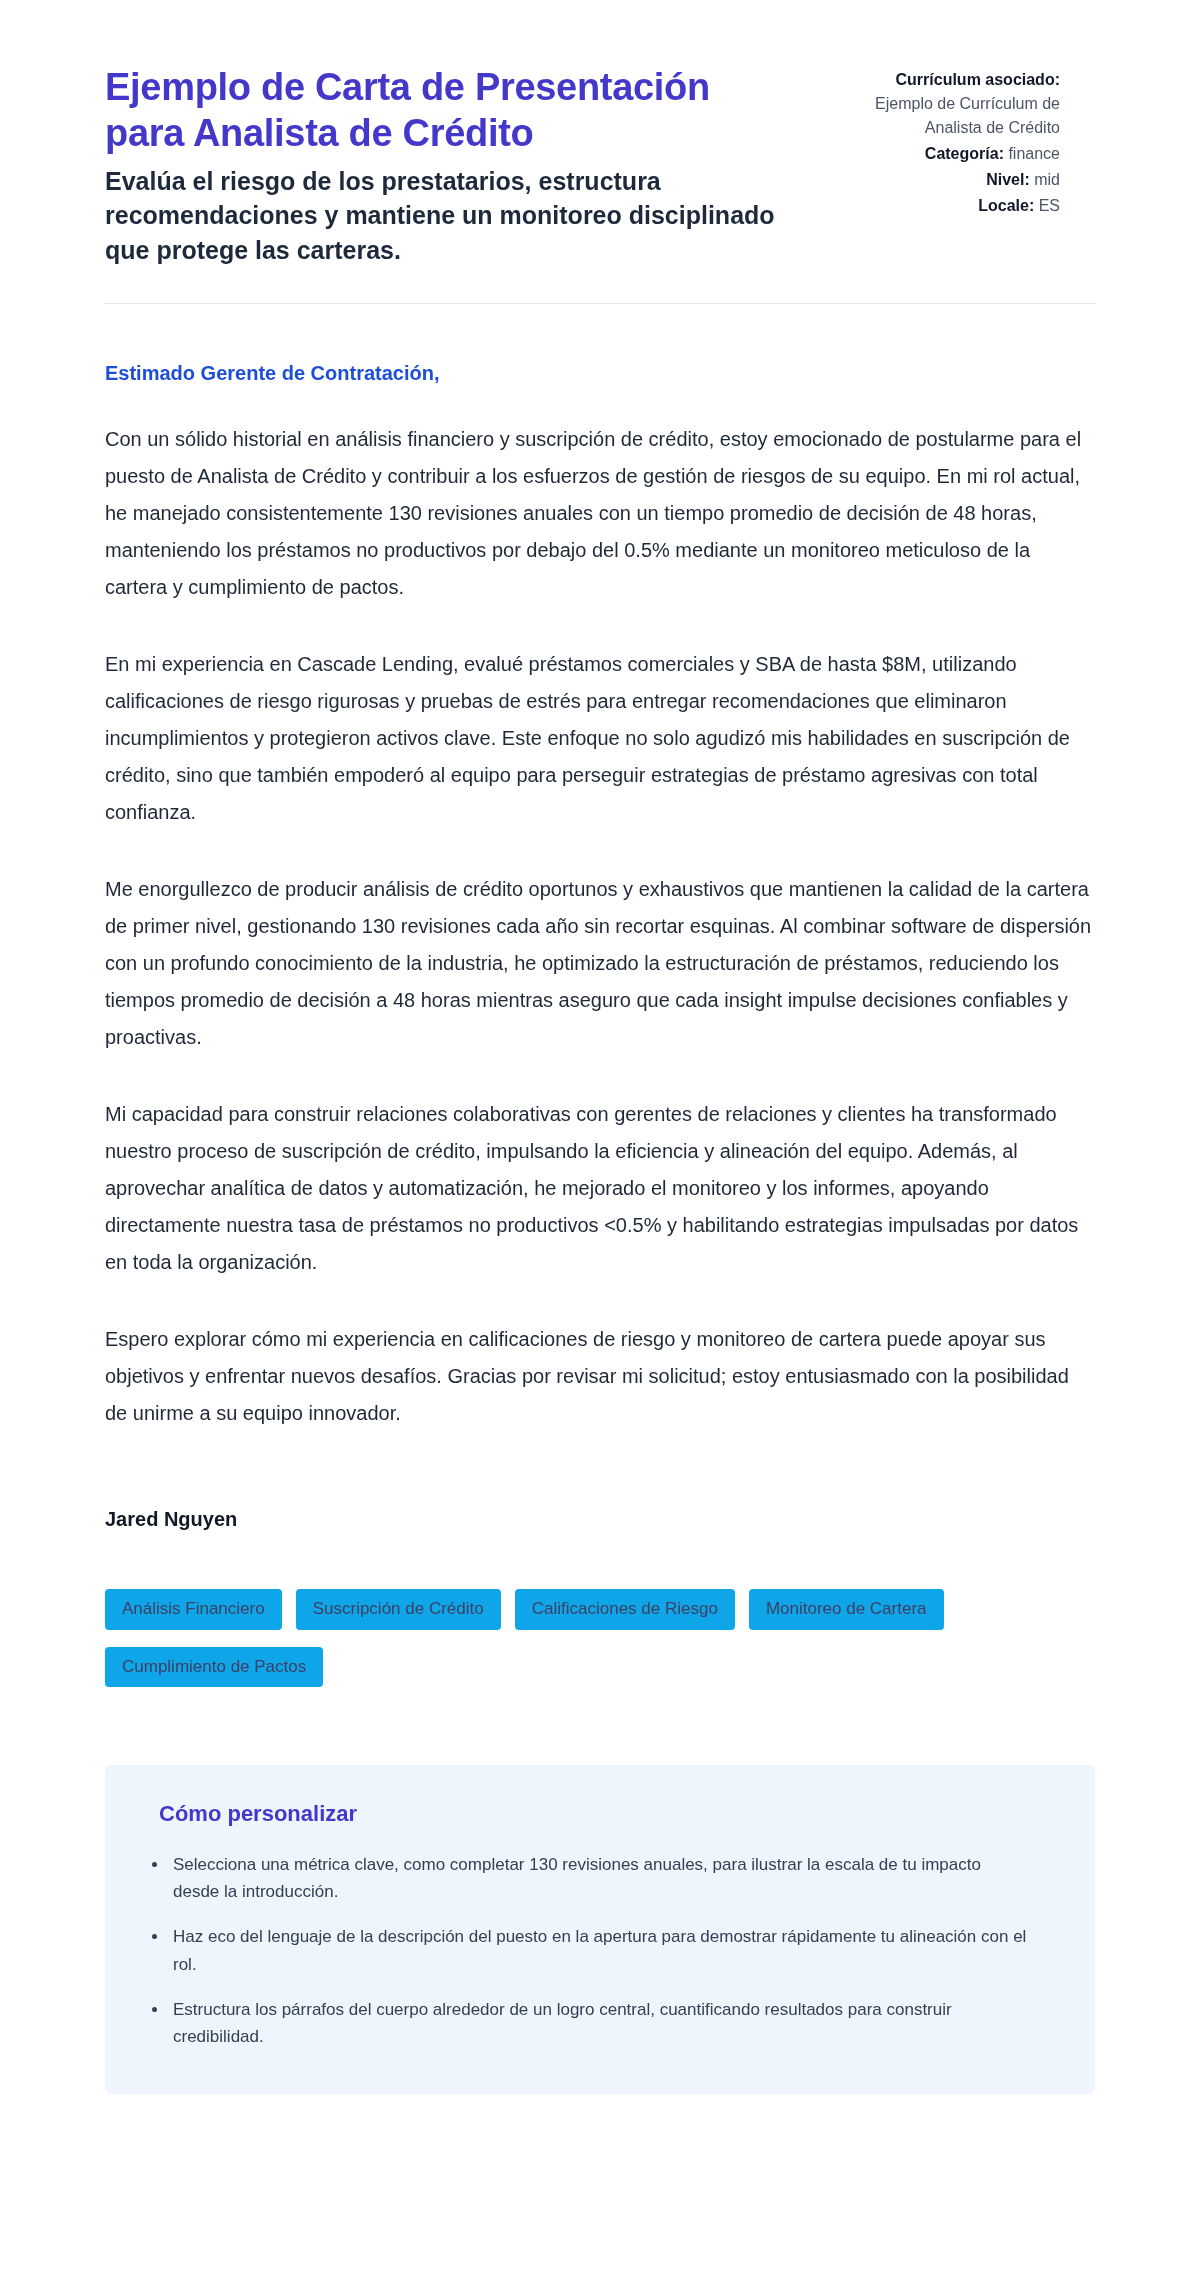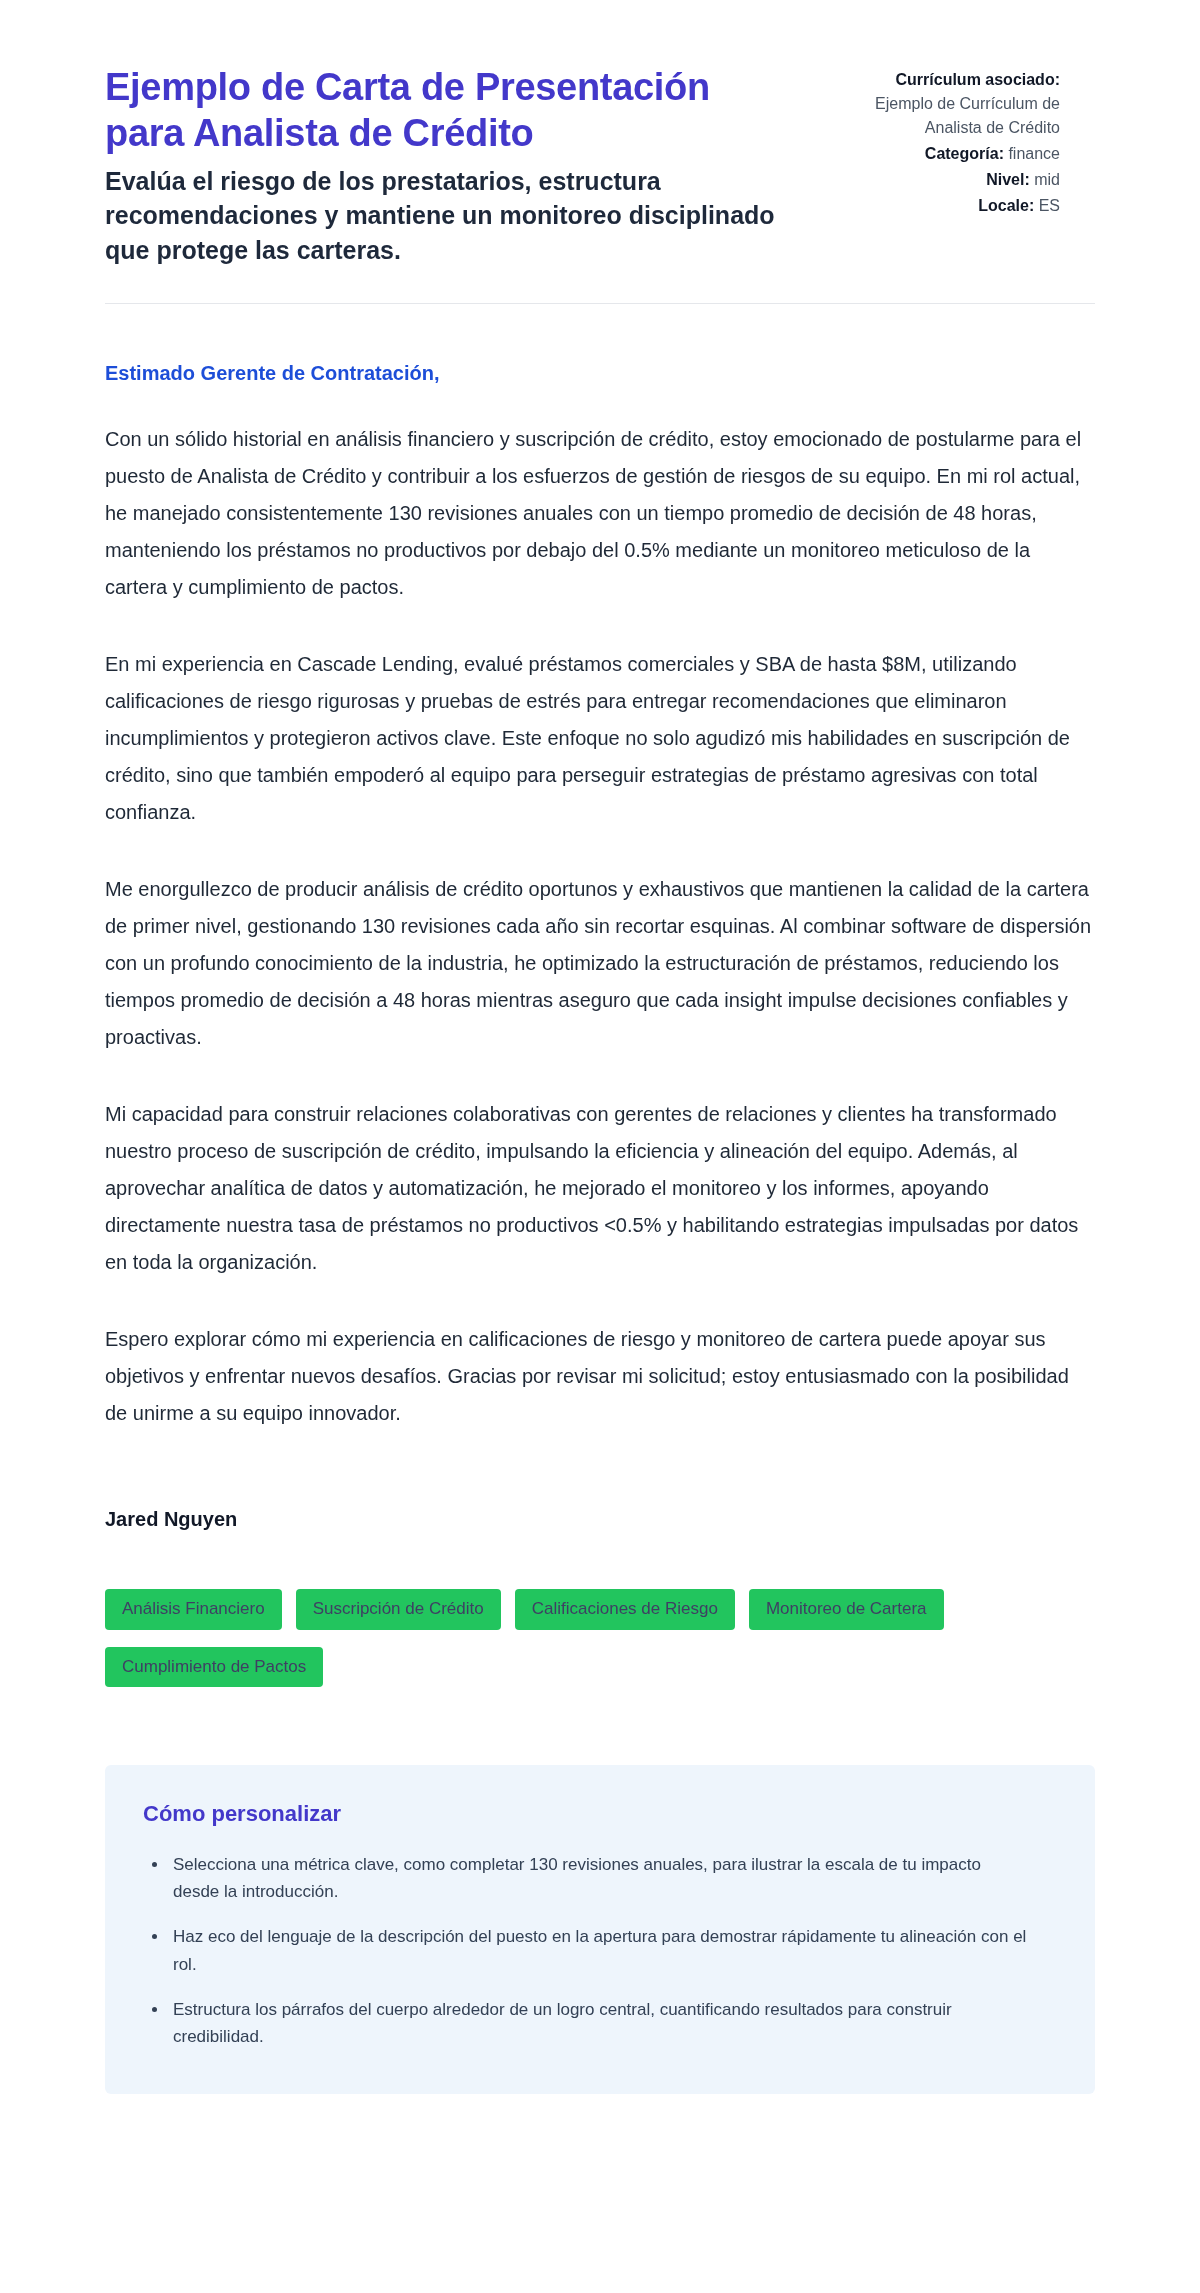--- a/index.html
+++ b/index.html
@@ -95,39 +95,39 @@
   
   .tags {
     margin-top: 58px;
     display: flex;
     flex-wrap: wrap;
     gap: 17px 14px;
     max-width: 890px;
   }
   .tag {
     display: inline-block;
-    background: #22c55e;
+    background: #0ea5e9;
     color: #3f3f63;
     font-size: 17px;
     line-height: 1.2;
     padding: 10px 17px;
     border-radius: 4px;
     cursor: pointer;
     white-space: nowrap;
   }
 
   
   .tips {
     margin-top: 78px;
     background: #eef5fc;
     border-radius: 6px;
     padding: 36px 38px 40px;
   }
   .tips-heading {
-    margin: 0 0 24px;
+    margin: 0 16px 24px;
     font-size: 22px;
     font-weight: 700;
     color: #4338ca;
   }
   .tips-list {
     margin: 0;
     padding: 0 0 0 26px;
     list-style: disc;
   }
   .tips-list li {

